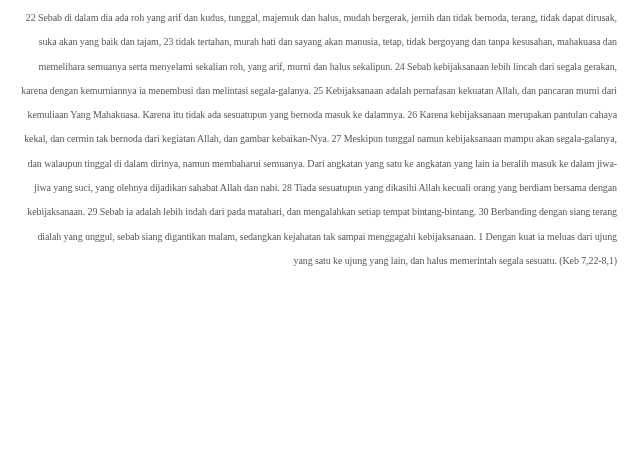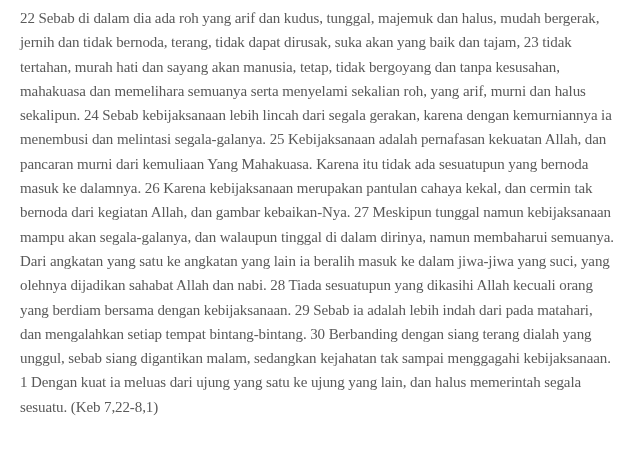--- a/index.html
+++ b/index.html
@@ -14,25 +14,25 @@
   }
   .page {
     box-sizing: border-box;
     width: 627px;
     height: 456px;
     padding: 6px 10px 0 20px;
   }
   .scripture {
     margin: 0;
     font-family: "Liberation Serif", "DejaVu Serif", serif;
-    font-size: 15px;
+    font-size: 10px;
     line-height: 24.3px;
     letter-spacing: -0.1px;
     color: #595959;
-    text-align: left;
+    text-align: right;
   }
   .scripture .citation {
     white-space: nowrap;
   }
 </style>
 </head>
 <body style="background: rgb(255, 255, 255);">
 
 <div class="page">
   <p class="scripture" style="color: rgb(89, 89, 89);">

